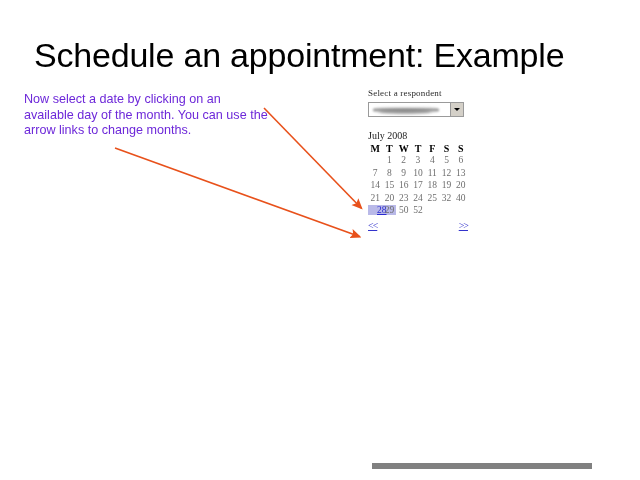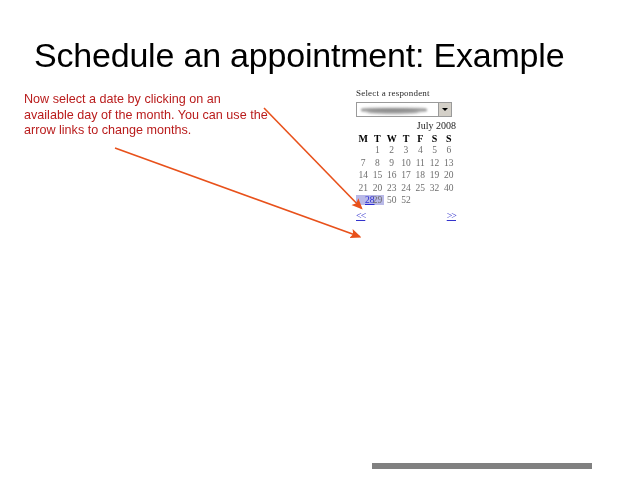--- a/index.html
+++ b/index.html
@@ -32,21 +32,21 @@
 
   
   #body-text {
     position: absolute;
     left: 24px;
     top: 92px;
     width: 244px;
     font-family: "Liberation Sans", sans-serif;
     font-size: 12.6px;
     line-height: 15.5px;
-    color: #b91c1c;
+    color: #6d28d9;
   }
 
   
   .shadow-bar {
     position: absolute;
     background: #808080;
   }
   #shadow-right {
     left: 593px;
     top: 82px;
@@ -66,21 +66,21 @@
     left: 0;
     top: 0;
     width: 640px;
     height: 480px;
     pointer-events: none;
   }
 
   
   #calendar-widget {
     position: absolute;
-    left: 356px;
+    left: 368px;
     top: 88px;
     width: 104px;
   }
   #respondent-label {
     font-family: "Liberation Serif", serif;
     font-size: 9px;
     color: #2b2b2b;
     margin-bottom: 4px;
     letter-spacing: 0.2px;
   }
@@ -137,22 +137,22 @@
     height: 0;
     border-left: 3px solid transparent;
     border-right: 3px solid transparent;
     border-top: 3px solid #000000;
   }
 
   #month-title {
     font-family: "Liberation Serif", serif;
     font-size: 10px;
     color: #222222;
-    text-align: right;
-    margin-top: 3px;
+    text-align: left;
+    margin-top: 13px;
     margin-bottom: 1px;
     width: 100px;
   }
 
   table#calendar-table {
     border-collapse: collapse;
     font-family: "Liberation Serif", serif;
     font-size: 9.5px;
     width: 100px;
     table-layout: fixed;

